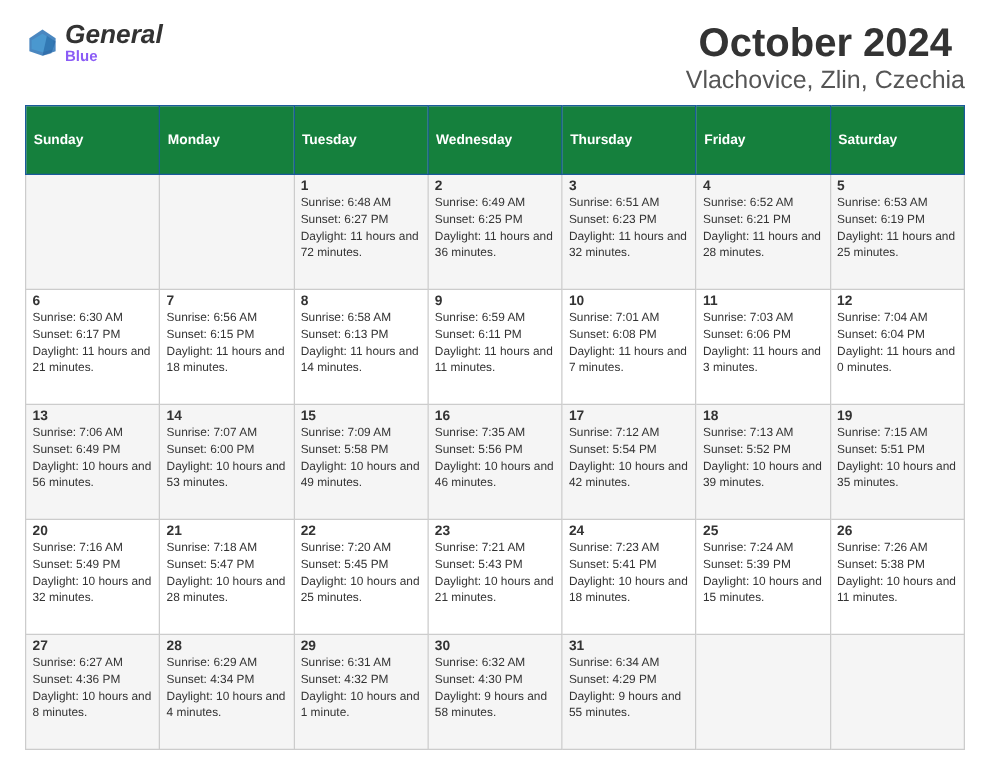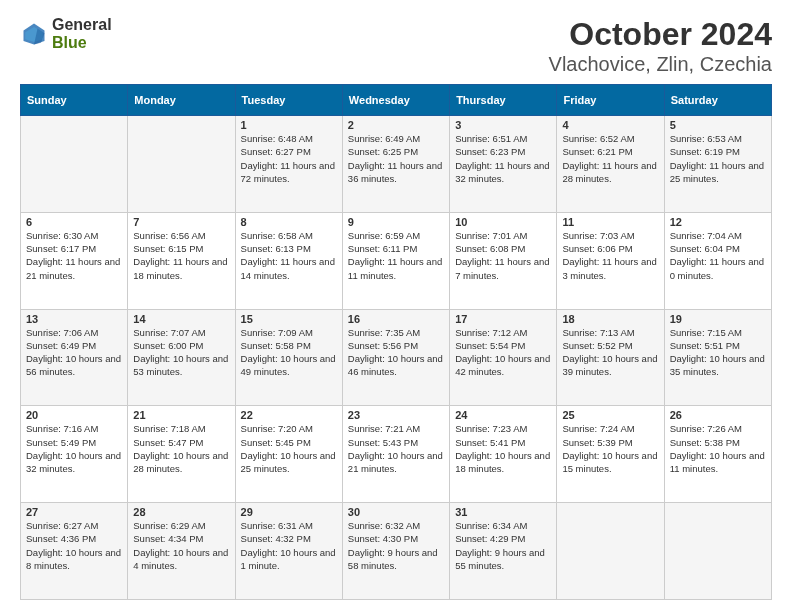--- a/index.html
+++ b/index.html
@@ -27,35 +27,36 @@
       display: flex;
       align-items: center;
       gap: 4px;
     }
     .logo-text {
       display: flex;
       flex-direction: column;
       line-height: 1.1;
     }
     .logo-general {
-      font-size: 16px;
+      font-size: 21px;
       font-weight: bold;
       color: #333;
+      font-style: italic;
     }
     .logo-blue {
-      font-size: 16px;
+      font-size: 12px;
       font-weight: bold;
-      color: #4d7c0f;
+      color: #8b5cf6;
     }
     .logo-icon {
       width: 28px;
       height: 28px;
     }
     .title-block {
-      text-align: right;
+      text-align: center;
     }
     .month-title {
       font-size: 32px;
       font-weight: bold;
       color: #333;
     }
     .location {
       font-size: 20px;
       color: #555;
     }
@@ -63,25 +64,25 @@
       flex: 1;
       display: flex;
       flex-direction: column;
     }
     table {
       width: 100%;
       border-collapse: collapse;
       flex: 1;
     }
     thead tr th {
-      background-color: #0369a1;
+      background-color: #15803d;
       color: #fff;
       font-size: 11px;
       font-weight: bold;
-      padding: 9px 6px;
+      padding: 21px 6px;
       text-align: left;
       border: 1px solid #1a5a9a;
     }
     tbody tr td {
       border: 1px solid #ccc;
       vertical-align: top;
       padding: 3px 5px;
       font-size: 9.5px;
       color: #333;
       width: 14.28%;

